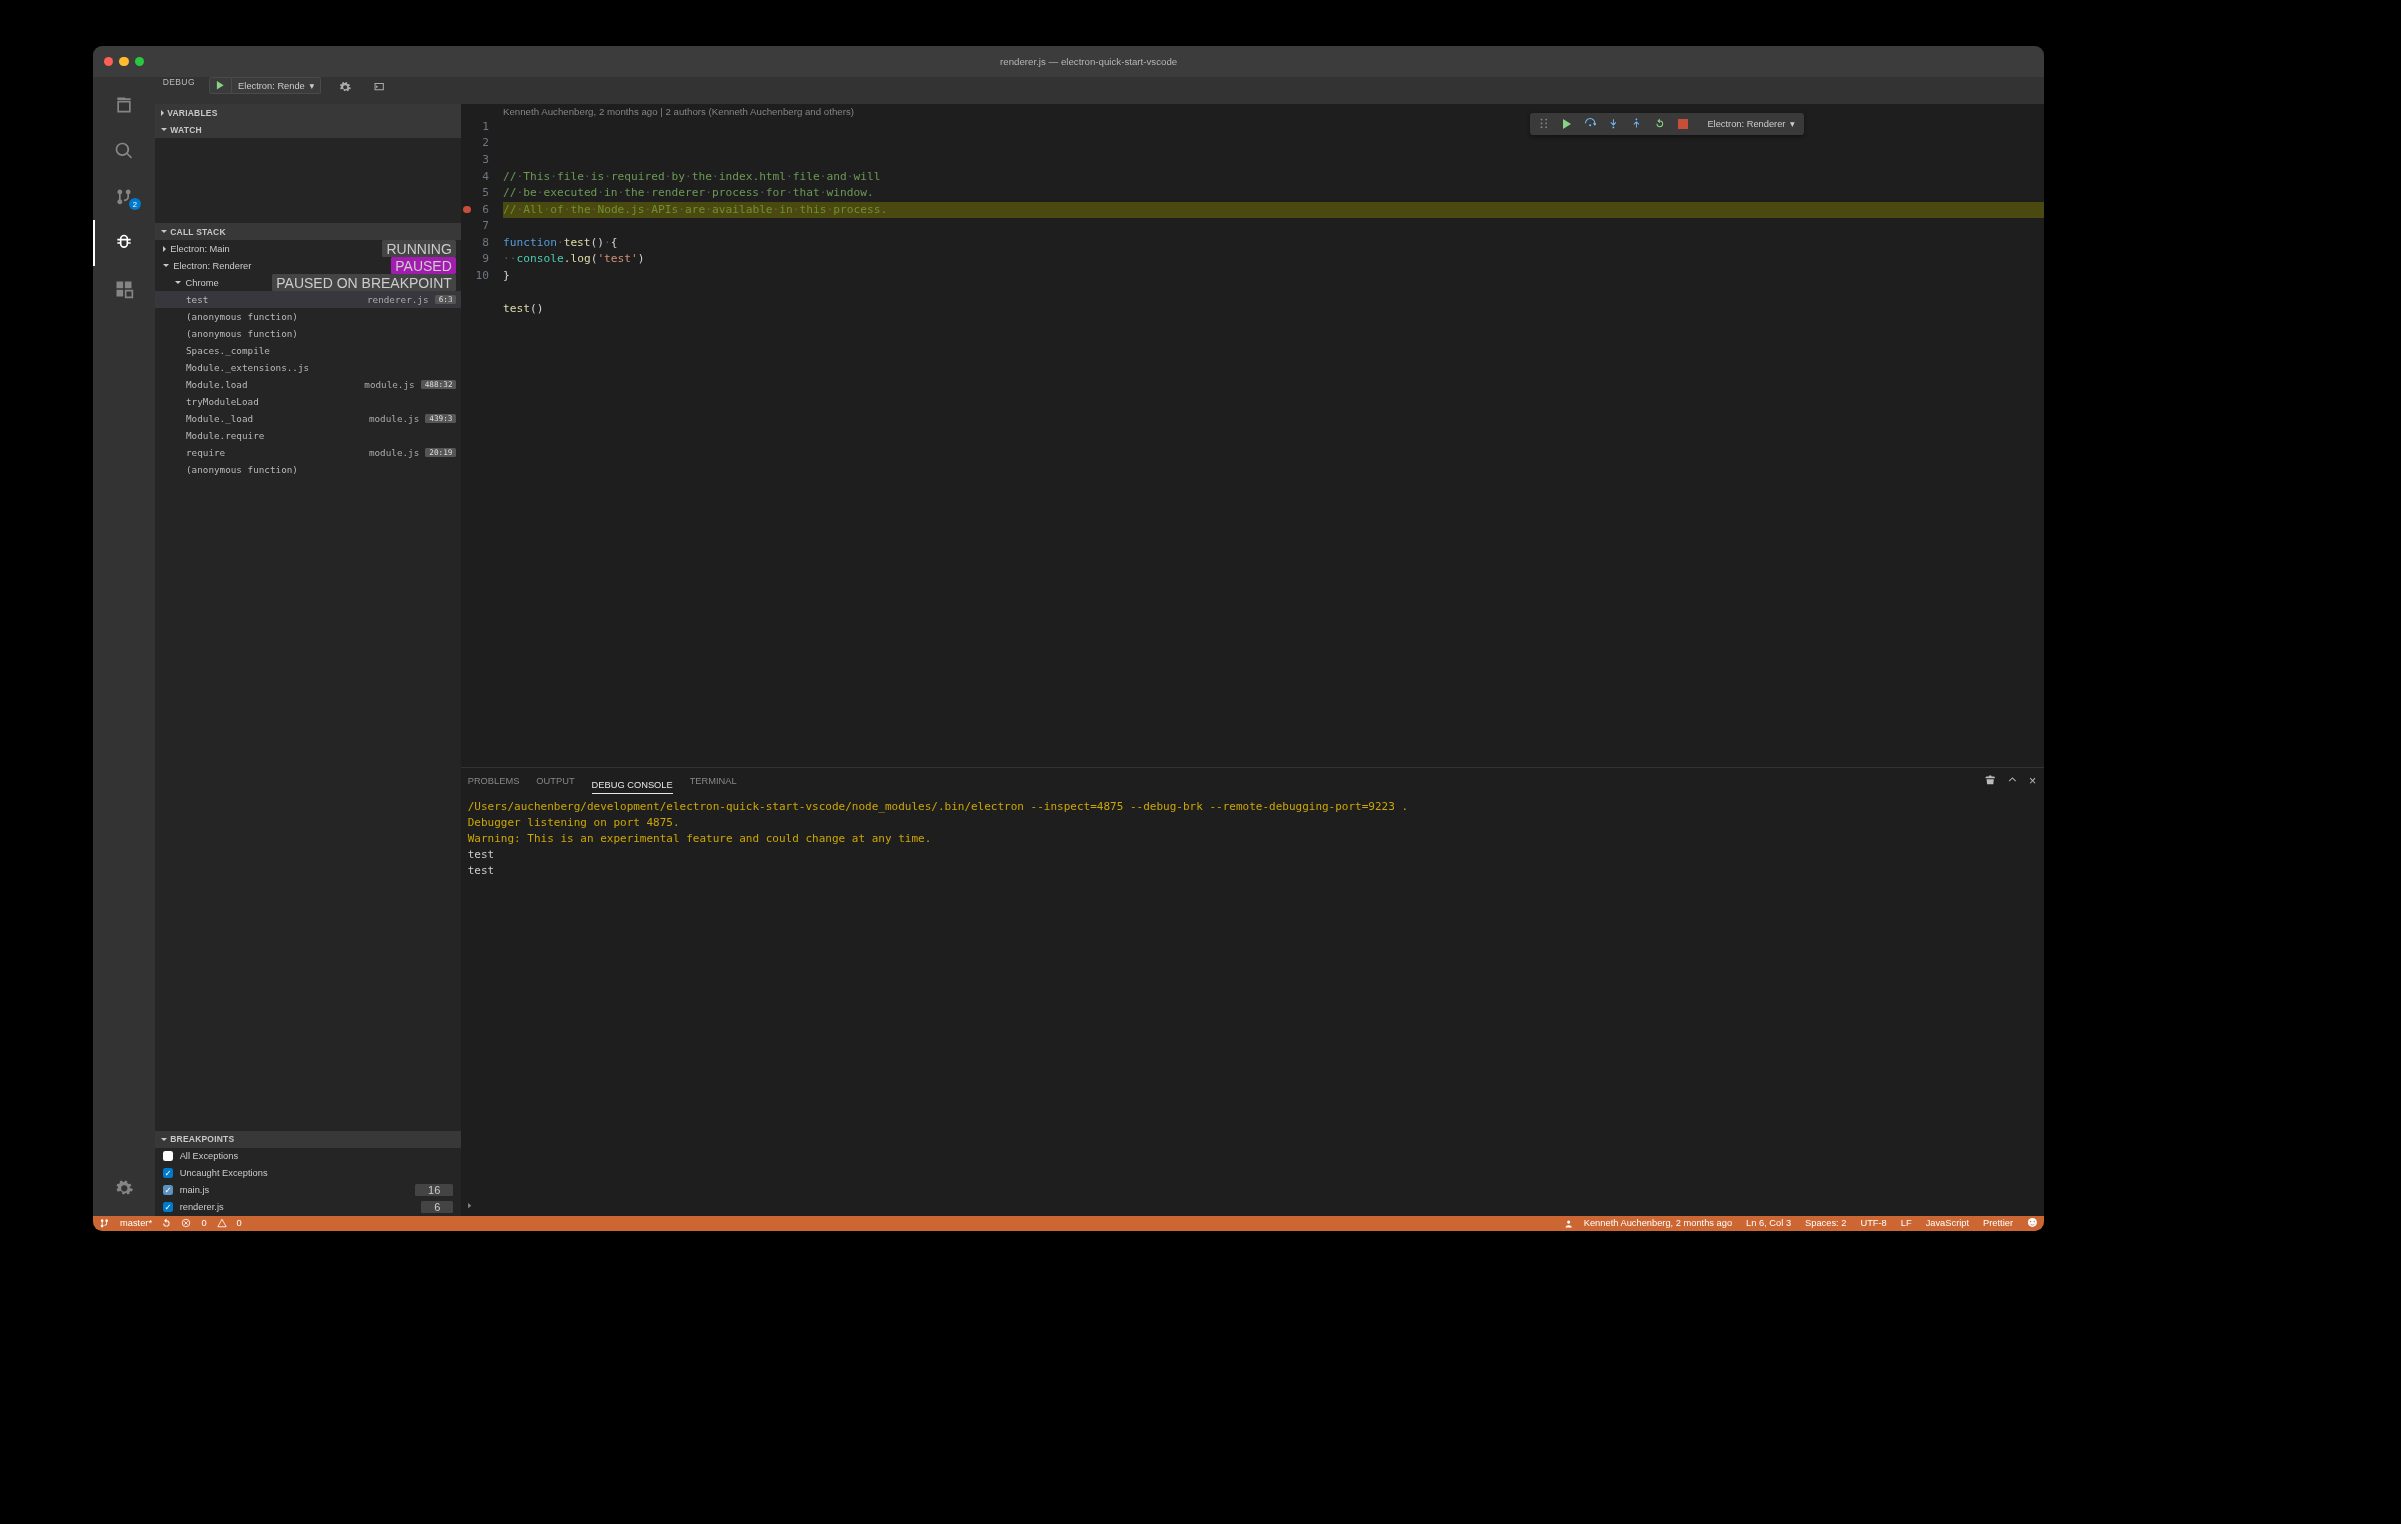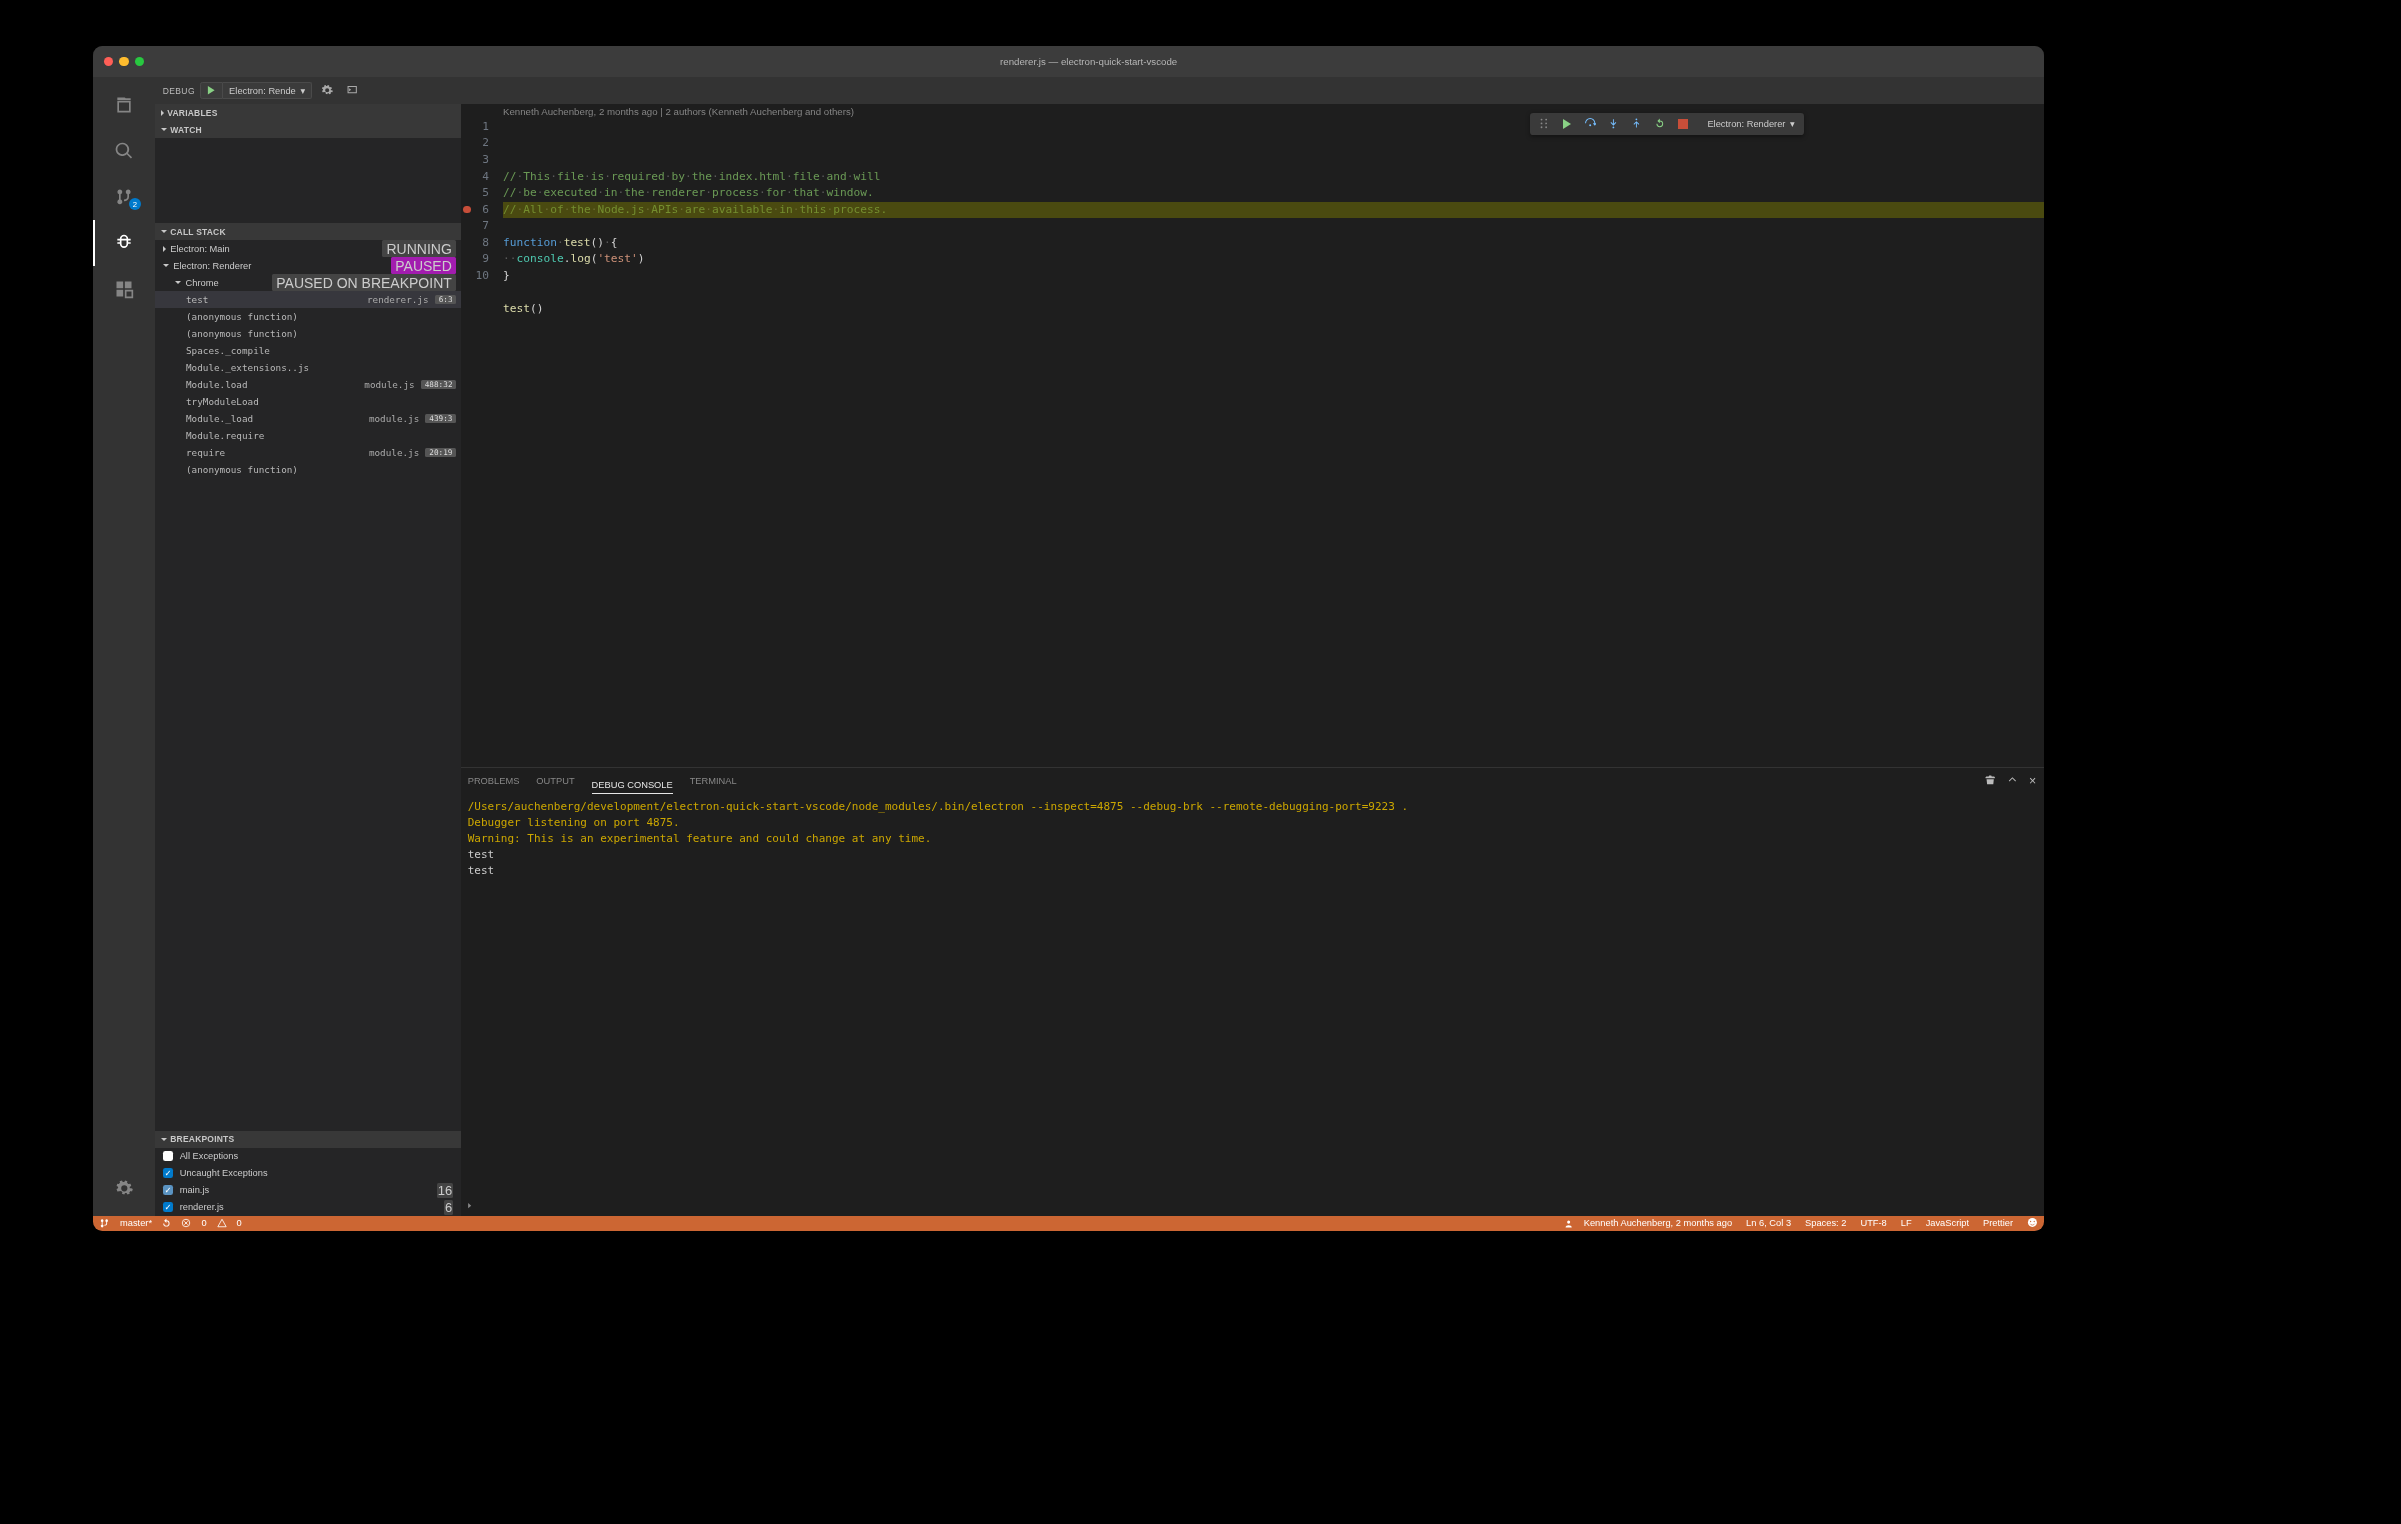--- a/index.html
+++ b/index.html
@@ -36,23 +36,23 @@
   .traffic { display: flex; gap: 6.2px; }
   .tl { width: 9.3px; height: 9.3px; border-radius: 50%; }
   .tl.r{background:#ff5f57;} .tl.y{background:#febc2e;} .tl.g{background:#28c840;}
   .titlebar .title { flex: 1; text-align: center; color:#b6b6b6;}
   
   .debugbar {
     position: absolute;
     left: 62px; top: 31px; right: 0;
     height: 27px;
     background: #333333;
-    display: flex; align-items: center;
+    display: flex; 
     padding-left: 7.7px;
-    gap: 5px;
+    gap: 14px;
     z-index: 4;
   }
   .debug-label { color:#bcbcbc; font-size:8.5px; letter-spacing:0.4px; }
   .debug-play { width:23px; height:17px; display:flex;align-items:center;justify-content:center; background:#3b3b3b; border:0.8px solid #4a4a4a; border-radius:2.3px 0 0 2.3px;}
   .debug-config { height:17px; background:#3b3b3b; border:0.8px solid #4a4a4a; border-left:none; border-radius:0 2.3px 2.3px 0; display:flex; align-items:center; padding:0 6.2px; font-size:9.3px; color:#ccc; max-width:93px; overflow:hidden; white-space:nowrap;}
   .debug-gear, .debug-term {width:20px; height:20px; display:flex;align-items:center;justify-content:center; color:#aaa;}
   
   .activitybar {
     position: absolute;
     left:0; top:31px; bottom:15.5px;
@@ -89,21 +89,21 @@
   .callstack .row.paused .chip{background:#a21caf;}
   .frame{display:flex;align-items:center; height:17px; padding-left:31px; padding-right:4.6px; font-family: "SF Mono","Menlo",monospace; font-size:9.3px; color:#b9b9b9; gap:6.2px;}
   .frame.sel{background:#37373d;}
   .frame .fname{flex:1; overflow:hidden;}
   .frame .loc{color:#aaa;}
   .frame .col{background:#555; color:#ddd; font-size:7.7px; padding:0 3.9px; border-radius:1.5px;}
   .breakpoints .item{display:flex;align-items:center; height:17px; padding:0 7.7px; gap:6.2px;}
   .cbx{width:10.8px;height:10.8px;border-radius:2.3px;background:#fff;display:flex;align-items:center;justify-content:center;font-size:8.5px;color:#fff;}
   .cbx.checked{background:#007acc;}
   .cbx.checked.dim{background:#5a93c2;}
-  .bp-count{margin-left:auto;font-size:13px;background:#444;padding:0 1px;border-radius:1.5px;color:#ccc;}
+  .bp-count{margin-left:auto;font-size:11px;background:#444;padding:0 13px;border-radius:1.5px;color:#ccc;}
   
   .editor-area {
     position:absolute;
     left:367px; top:31px; right:0; bottom:15.5px;
     background:#1e1e1e;
     display:flex; flex-direction:column;
   }
   .tabbar{height:27px; background:#252526; display:flex; align-items:stretch;}
   .tab{display:flex;align-items:center; padding:0 9.3px; gap:4.6px; color:#969696; background:#2d2d2d; border-right:0.8px solid #252526; cursor:pointer;}
   .tab.active{background:#1e1e1e;color:#fff;}

